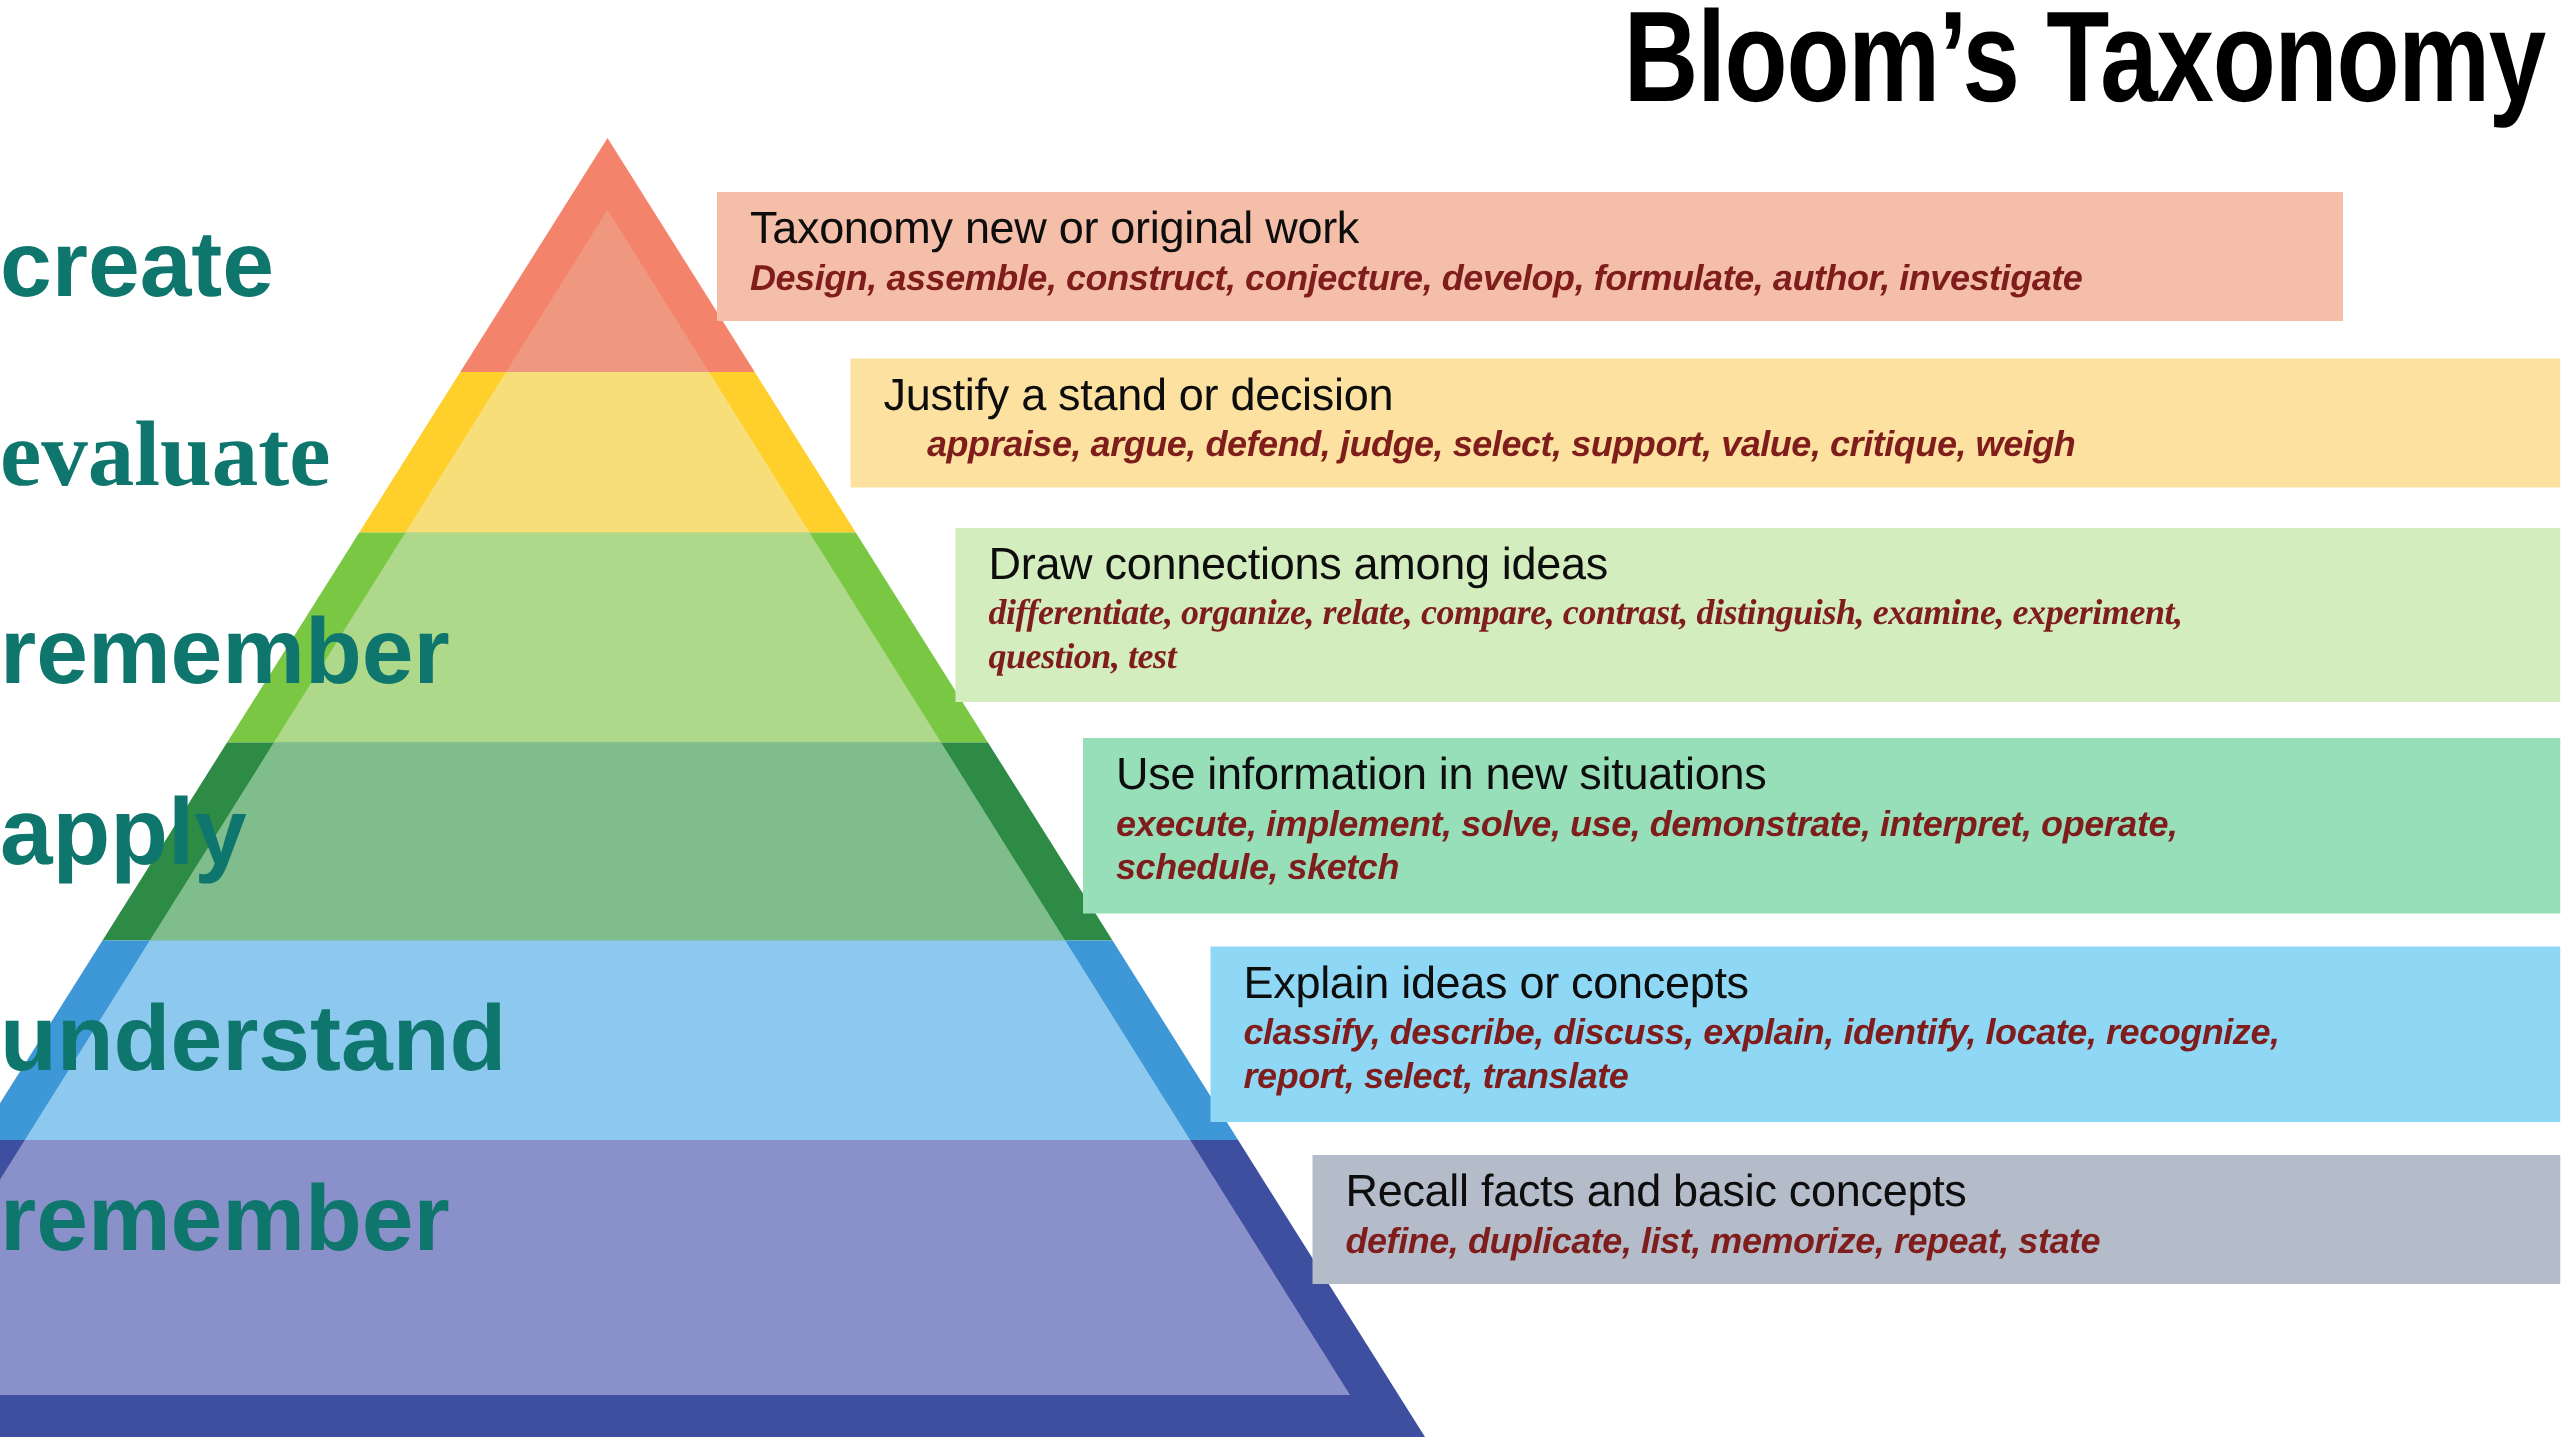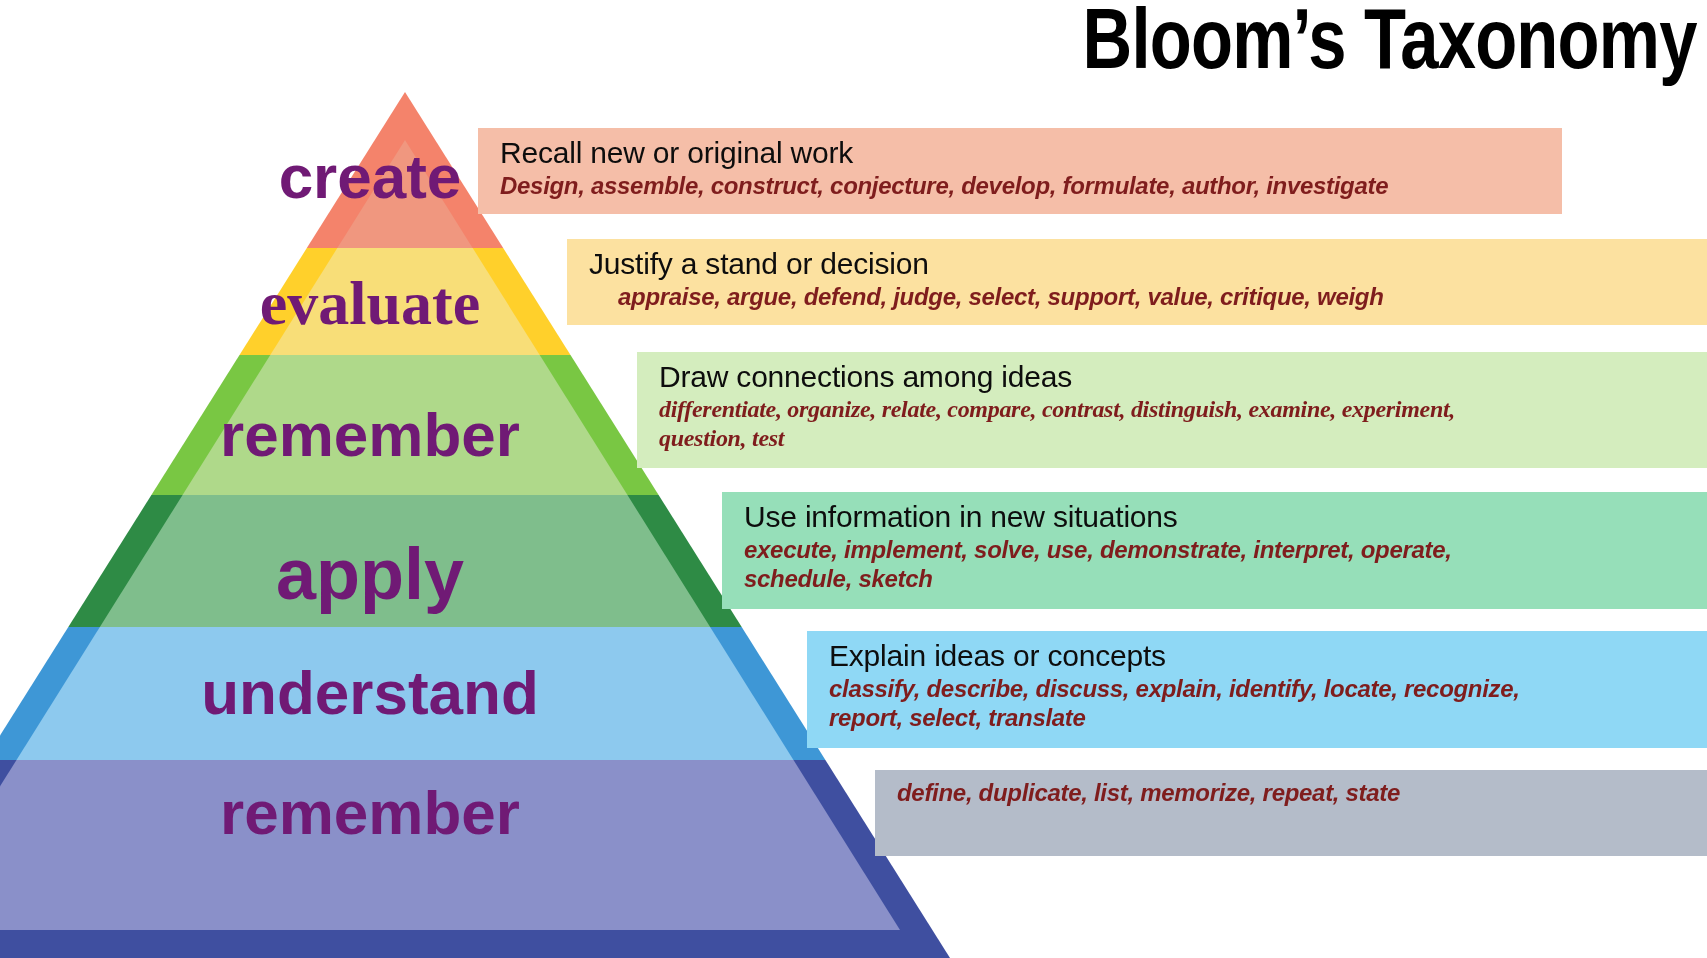--- a/index.html
+++ b/index.html
@@ -37,23 +37,23 @@
     position:absolute;
     left:0; top:0;
     width:980px; height:958px;
   }
 
   
   .lvl-label {
     position:absolute;
     font-family:"Liberation Sans", sans-serif;
     font-weight:bold;
-    color:#701a75;
+    color:#0f766e;
     white-space:nowrap;
-    text-align:center;
+    text-align:left;
     line-height:1;
     z-index:5;
   }
 
   
   .desc-box {
     position:absolute;
     padding:8px 0 10px 22px;
     z-index:4;
   }
@@ -124,28 +124,28 @@
       <polygon points="405,140 900,930 -90,930" fill="#8A90C9" clip-path="url(#clip-remember)"></polygon>
     </g>
   </svg>
 
   <div class="lvl-label" style="left:0; width:740px; top:146px; font-size:62px;">create</div>
 
   <div class="lvl-label" style="left:0; width:740px; top:272px; font-size:62px;font-family:Liberation Serif, serif;">evaluate</div>
 
   <div class="lvl-label" style="left:0; width:740px; top:404px; font-size:62px;">remember</div>
 
-  <div class="lvl-label" style="left:0; width:740px; top:538px; font-size:72px;">apply</div>
+  <div class="lvl-label" style="left:0; width:740px; top:524px; font-size:63px;">apply</div>
 
   <div class="lvl-label" style="left:0; width:740px; top:662px; font-size:62px;">understand</div>
 
   <div class="lvl-label" style="left:0; width:740px; top:782px; font-size:62px;">remember</div>
 
   <div class="desc-box" style="left:478px; top:128px; width:1084px; height:86px; background:#F5BEA8;">
-    <div class="desc-title">Recall new or original work</div>
+    <div class="desc-title">Taxonomy new or original work</div>
     <div class="desc-verbs" style="max-width:1050px;">Design, assemble, construct, conjecture, develop, formulate, author, investigate</div>
   </div>
 
   <div class="desc-box" style="left:567px; top:239px; width:1140px; height:86px; background:#FCE1A0;">
     <div class="desc-title">Justify a stand or decision</div>
     <div class="desc-verbs" style="max-width:1100px;margin-left:29px;">appraise, argue, defend, judge, select, support, value, critique, weigh</div>
   </div>
 
   <div class="desc-box" style="left:637px; top:352px; width:1070px; height:116px; background:#D4EDBE;">
     <div class="desc-title">Draw connections among ideas</div>
@@ -156,16 +156,17 @@
     <div class="desc-title">Use information in new situations</div>
     <div class="desc-verbs" style="max-width:760px;">execute, implement, solve, use, demonstrate, interpret, operate, schedule, sketch</div>
   </div>
 
   <div class="desc-box" style="left:807px; top:631px; width:900px; height:117px; background:#8FD8F5;">
     <div class="desc-title">Explain ideas or concepts</div>
     <div class="desc-verbs" style="max-width:760px;">classify, describe, discuss, explain, identify, locate, recognize, report, select, translate</div>
   </div>
 
   <div class="desc-box" style="left:875px; top:770px; width:832px; height:86px; background:#B4BCC9;">
+    <div class="desc-title">Recall facts and basic concepts</div>
     <div class="desc-verbs" style="max-width:800px;">define, duplicate, list, memorize, repeat, state</div>
   </div>
 
 </div>
 
 </body></html>

